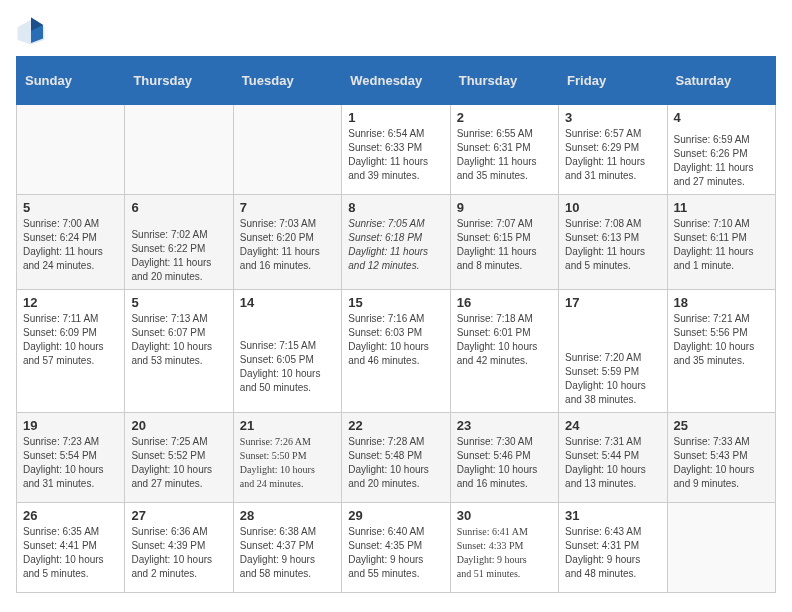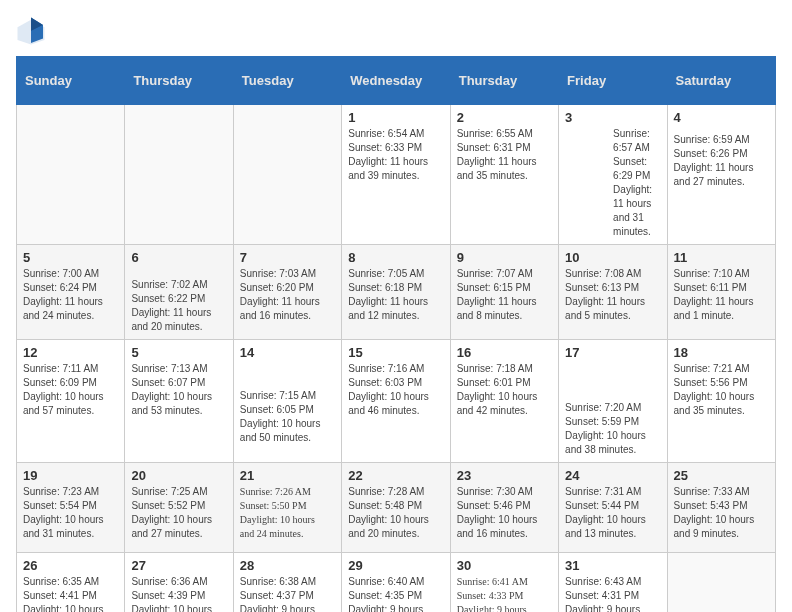--- a/index.html
+++ b/index.html
@@ -144,21 +144,21 @@
         </td>
         <td>
           <span class="day-number">2</span>
           <div class="day-info" style="white-space: pre-line;">Sunrise: 6:55 AM
 Sunset: 6:31 PM
 Daylight: 11 hours
 and 35 minutes.</div>
         </td>
         <td>
           <span class="day-number">3</span>
-          <div class="day-info" style="white-space: pre-line; margin-left: 48px;">Sunrise: 6:57 AM
+          <div class="day-info" style="white-space: pre-line;">Sunrise: 6:57 AM
 Sunset: 6:29 PM
 Daylight: 11 hours
 and 31 minutes.</div>
         </td>
         <td>
           <span class="day-number">4</span>
           <div class="day-info" style="white-space: pre-line; margin-top: 8px;">Sunrise: 6:59 AM
 Sunset: 6:26 PM
 Daylight: 11 hours
 and 27 minutes.</div>
@@ -181,21 +181,21 @@
         </td>
         <td>
           <span class="day-number">7</span>
           <div class="day-info" style="white-space: pre-line;">Sunrise: 7:03 AM
 Sunset: 6:20 PM
 Daylight: 11 hours
 and 16 minutes.</div>
         </td>
         <td>
           <span class="day-number">8</span>
-          <div class="day-info" style="white-space: pre-line;">Sunrise: 7:05 AM
+          <div class="day-info" style="white-space: pre-line; font-style: italic;">Sunrise: 7:05 AM
 Sunset: 6:18 PM
 Daylight: 11 hours
 and 12 minutes.</div>
         </td>
         <td>
           <span class="day-number">9</span>
           <div class="day-info" style="white-space: pre-line;">Sunrise: 7:07 AM
 Sunset: 6:15 PM
 Daylight: 11 hours
 and 8 minutes.</div>

